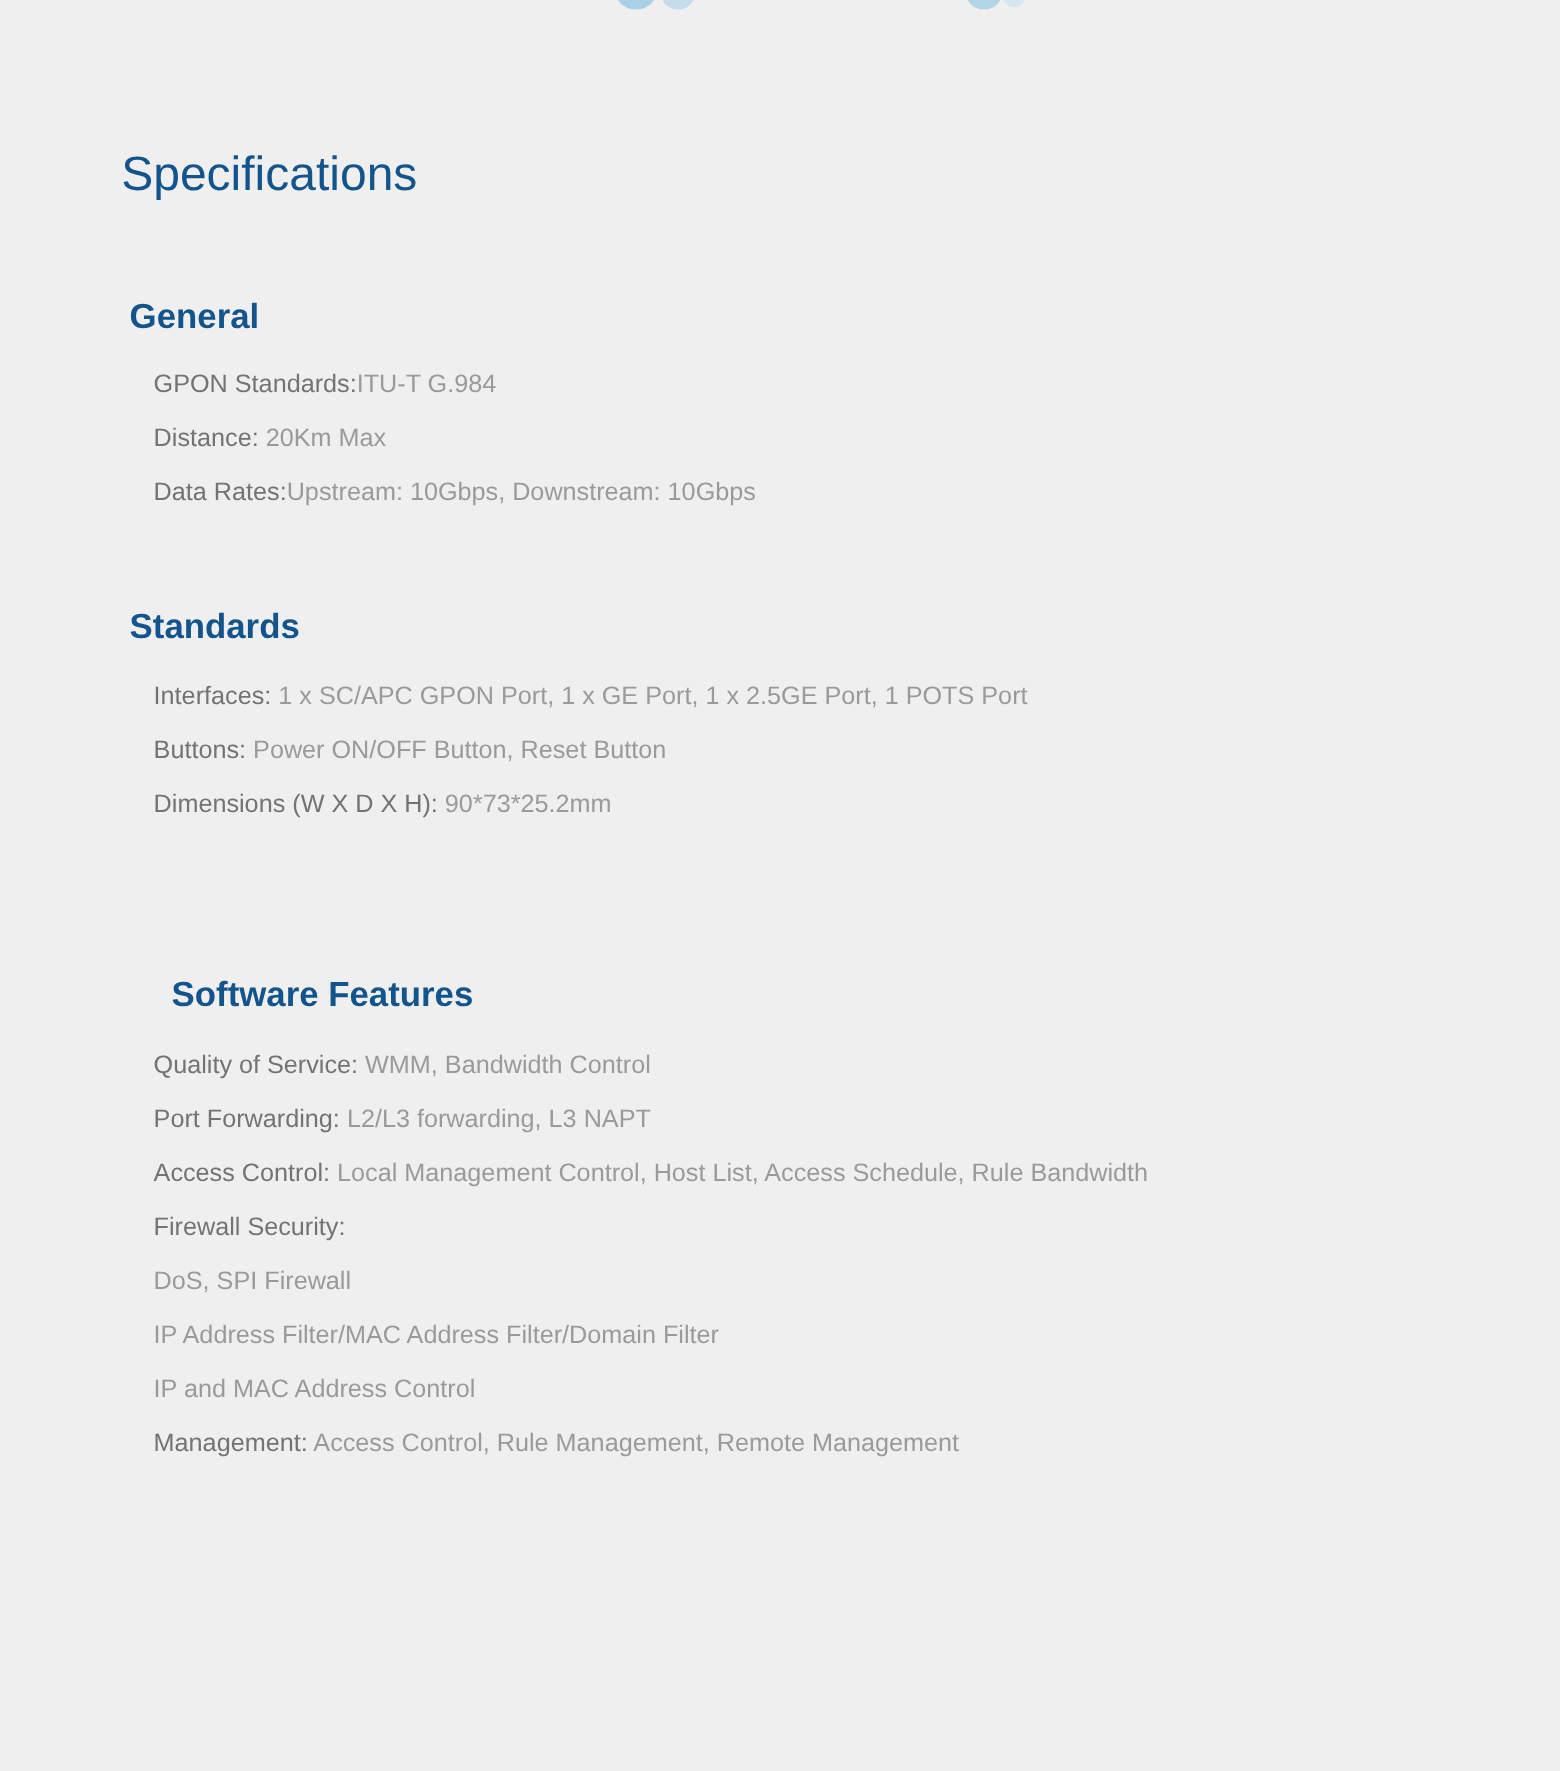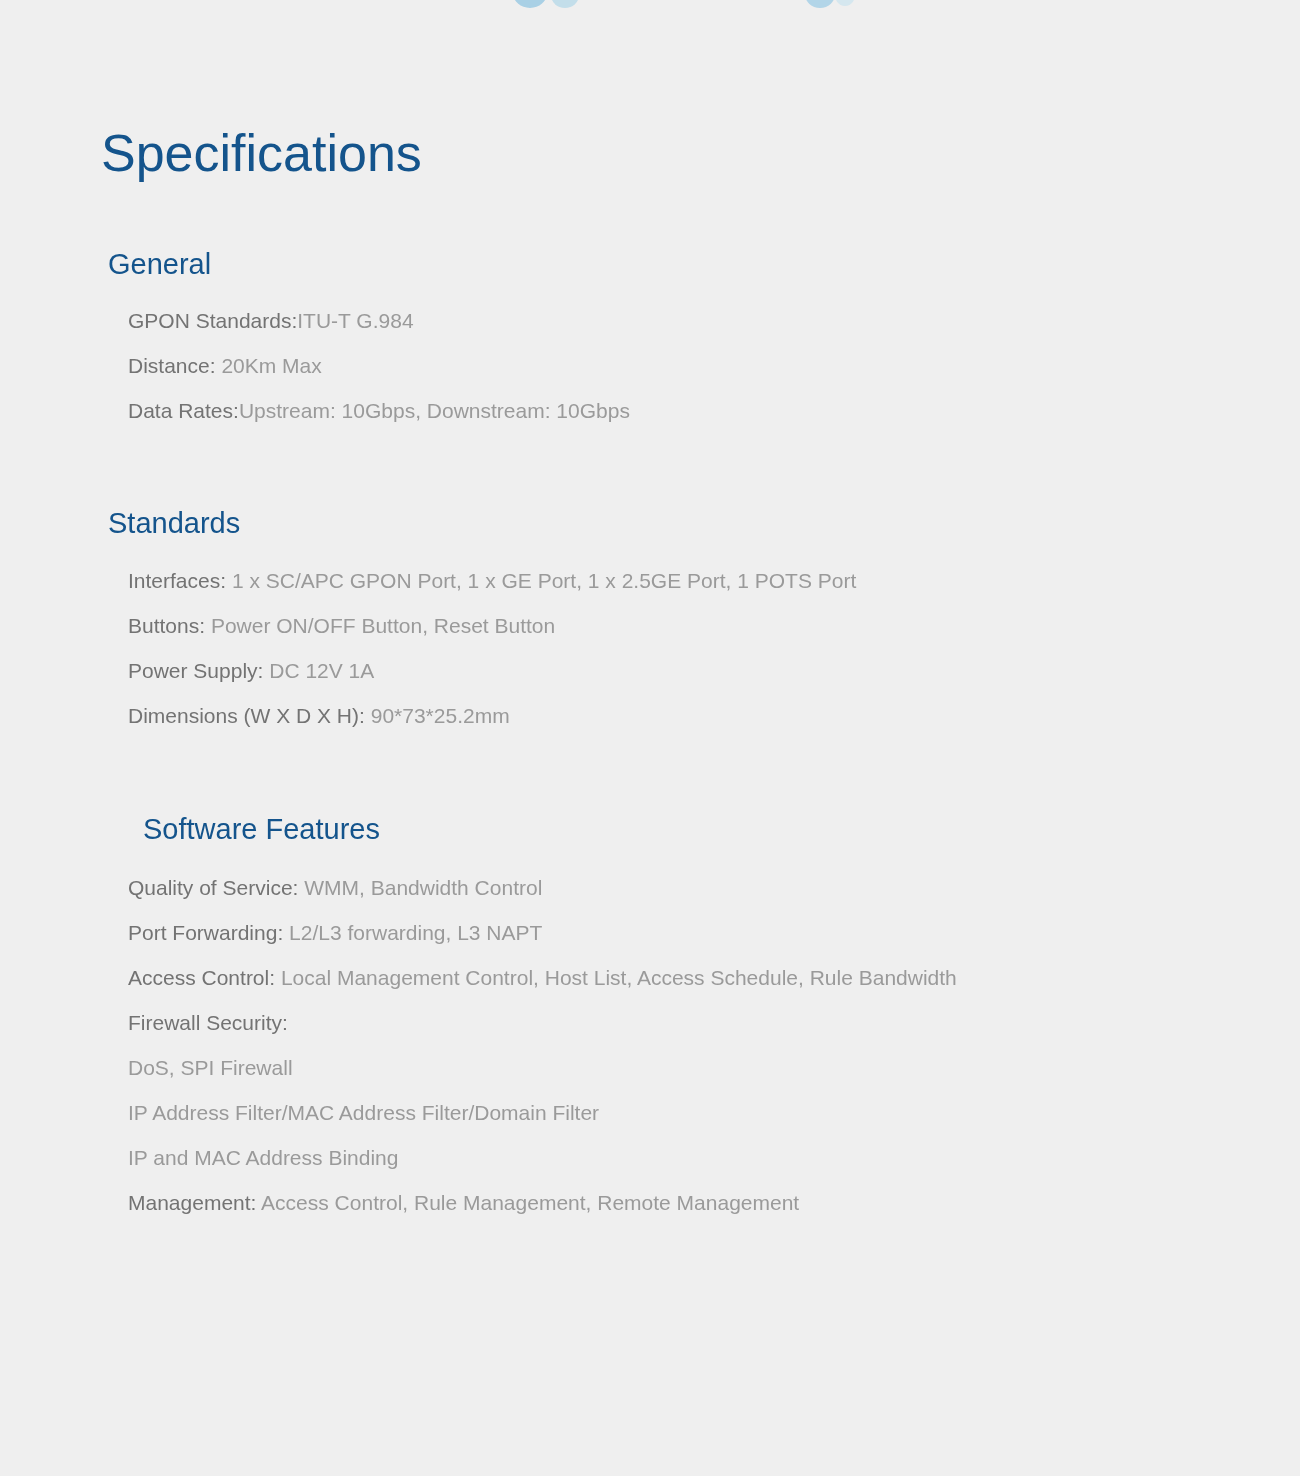--- a/index.html
+++ b/index.html
@@ -50,36 +50,36 @@
     left: 0;
     top: 0;
     width: 1300px;
   }
 
   h1.spec-title {
     margin: 0;
     position: absolute;
     left: 101px;
     top: 123px;
-    font-size: 52px;
+    font-size: 40px;
     font-weight: 400;
     color: #14548c;
     letter-spacing: 0px;
   }
 
   .section {
     position: absolute;
     left: 0;
     width: 1300px;
   }
   .section-title {
     position: absolute;
     left: 108px;
     font-size: 29px;
-    font-weight: 400;
+    font-weight: 700;
     color: #14548c;
   }
   .lines {
     position: absolute;
     left: 128px;
   }
   .line {
     font-size: 21px;
     line-height: 45px;
     color: #9a9a9a;
@@ -139,23 +139,20 @@
     <div class="section" id="sec-hardware">
       <div class="section-title">Standards</div>
       <div class="lines">
         <div class="line">
           <span class="lbl">Interfaces:</span><span class="val"> 1 x SC/APC GPON Port, 1 x GE Port,  1 x 2.5GE Port, 1 POTS Port</span>
         </div>
         <div class="line">
           <span class="lbl">Buttons:</span><span class="val">  Power ON/OFF Button, Reset Button</span>
         </div>
         <div class="line">
-          <span class="lbl">Power Supply:</span><span class="val"> DC 12V 1A</span>
-        </div>
-        <div class="line">
           <span class="lbl">Dimensions (W X D X H):</span><span class="val"> 90*73*25.2mm</span>
         </div>
       </div>
     </div>
 
     <div class="section" id="sec-software">
       <div class="section-title">Software Features</div>
       <div class="lines">
         <div class="line">
           <span class="lbl">Quality of Service:</span><span class="val"> WMM, Bandwidth Control</span>
@@ -169,21 +166,21 @@
         <div class="line">
           <span class="lbl">Firewall Security:</span><span class="val"></span>
         </div>
         <div class="line">
           <span class="lbl"></span><span class="val">DoS, SPI Firewall</span>
         </div>
         <div class="line">
           <span class="lbl"></span><span class="val">IP Address Filter/MAC Address Filter/Domain Filter</span>
         </div>
         <div class="line">
-          <span class="lbl"></span><span class="val">IP and MAC Address Binding</span>
+          <span class="lbl"></span><span class="val">IP and MAC Address Control</span>
         </div>
         <div class="line">
           <span class="lbl">Management:</span><span class="val">  Access Control, Rule Management, Remote Management</span>
         </div>
       </div>
     </div>
 
   </div>
 </div>
 

